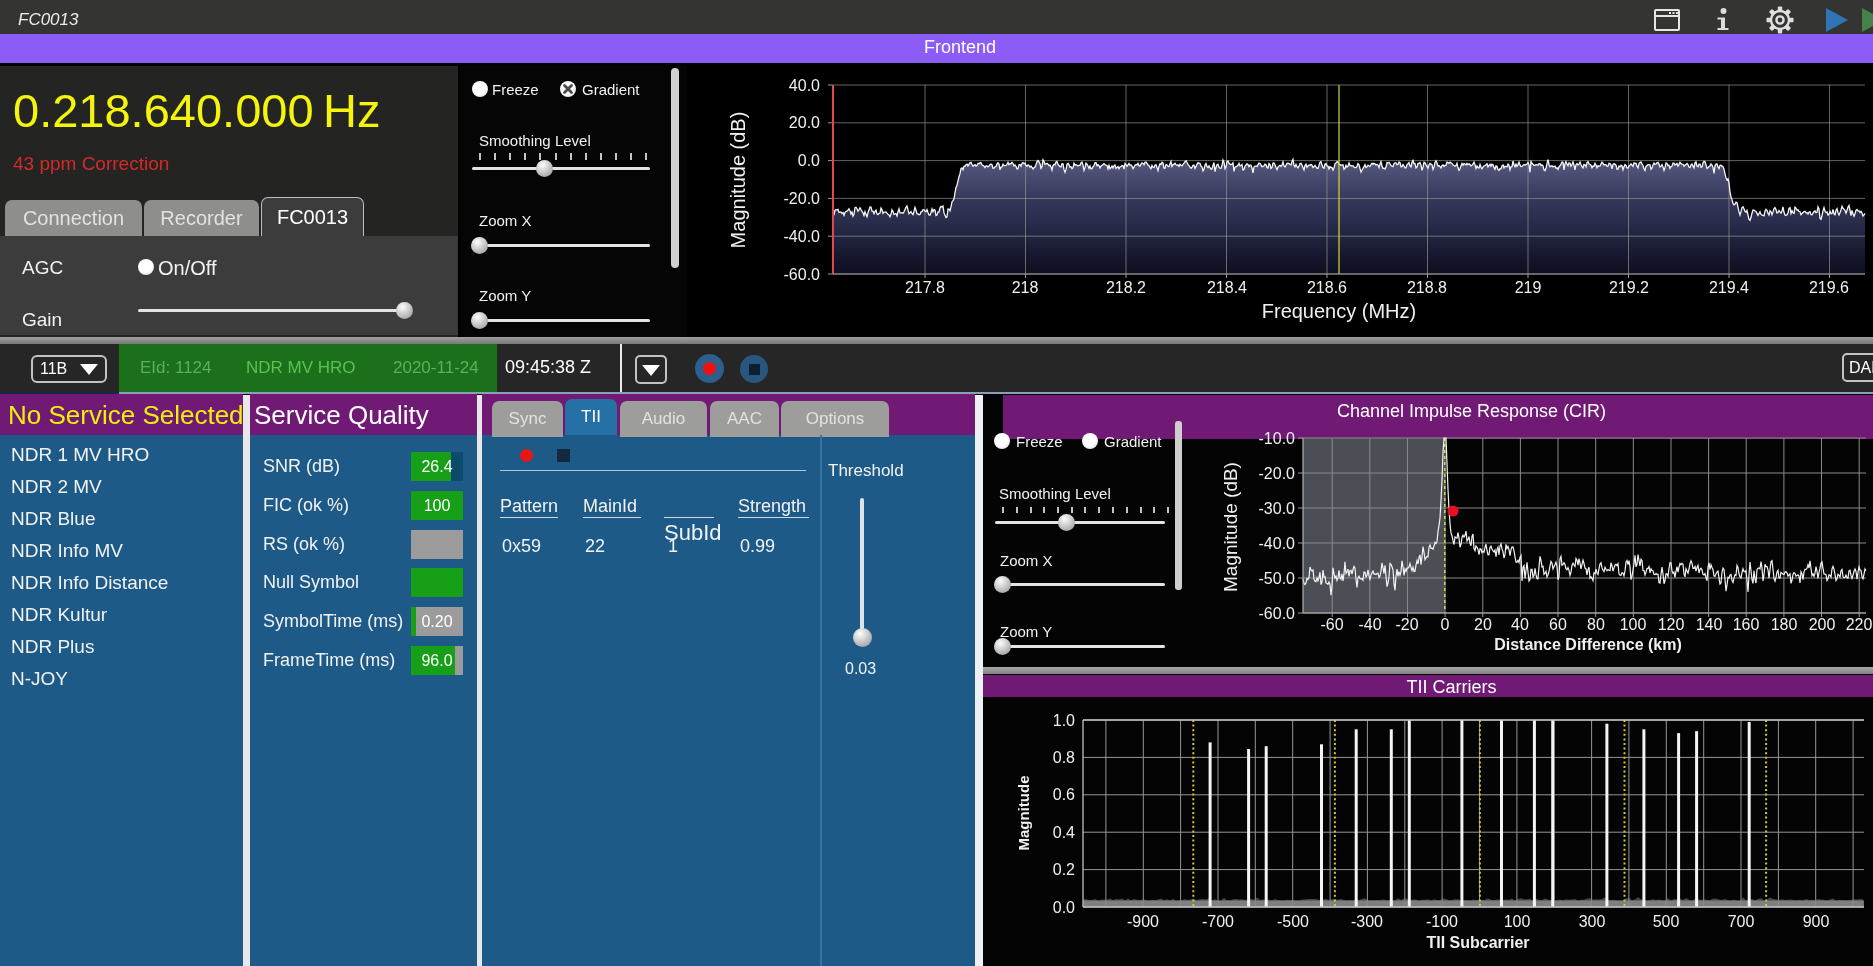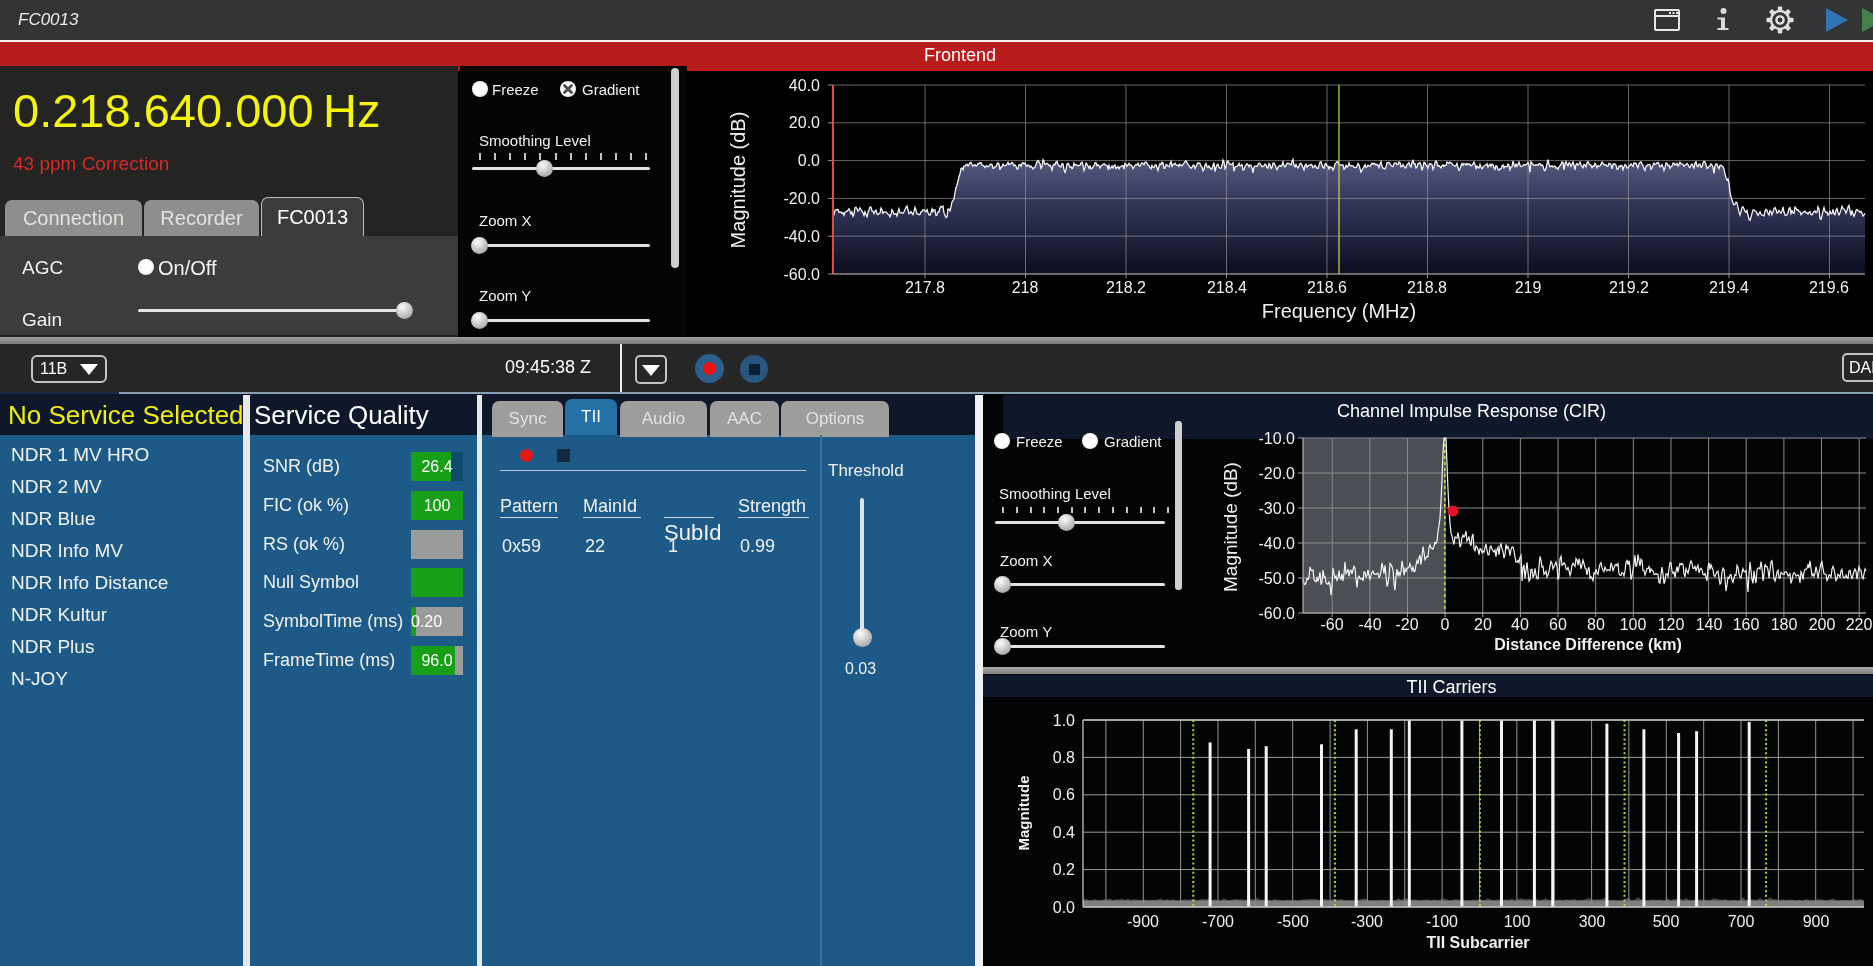--- a/index.html
+++ b/index.html
@@ -1,17 +1,17 @@
 <!DOCTYPE html>
 <html><head><meta charset="utf-8"><style>
 * { margin:0; padding:0; box-sizing:border-box; }
 html,body { width:1873px; height:966px; overflow:hidden; background:#000;
   font-family:"Liberation Sans", sans-serif; color:#fff; }
 .abs { position:absolute; }
-.navy { background:#0f172a; }
+.navy { background:#701a75; }
 .blue { background:#1d5a88; }
 .radio { position:absolute; width:16px; height:16px; border-radius:50%;
   background:radial-gradient(circle at 38% 32%, #ffffff 55%, #c9c9c9); }
 .ball { position:absolute; width:17px; height:17px; border-radius:50%;
   background:radial-gradient(circle at 38% 30%, #fdfdfd, #8e8e8e); }
 .groove { position:absolute; height:3px; background:#e3e3e3; border-radius:2px; }
 .tick { position:absolute; width:2px; height:7px; background:#c4c4c4; }
 .lbl { position:absolute; font-size:15px; color:#f2f2f2; white-space:nowrap; }
 .tab { position:absolute; border-radius:7px 7px 0 0; background:#9d9d9b;
   color:#e2e2e0; font-size:20px; text-align:center; }
@@ -49,21 +49,21 @@
       </g>
   </svg>
   <svg class="abs" style="left:1822px;top:6px" width="28" height="28">
       <polygon points="4,2 26,14 4,26" fill="#2f74b5"></polygon>
     </svg>
   <svg class="abs" style="left:1860px;top:6px" width="13" height="28">
       <polygon points="2,2 24,14 2,26" fill="#46804b"></polygon>
     </svg>
 </div>
 <div class="abs" style="left:0;top:40px;width:1873px;height:2px;background:#f2f2f2"></div>
-<div class="abs" style="left:0;top:42px;width:1873px;height:29px;background:#b91c1c">
+<div class="abs" style="left:0;top:34px;width:1873px;height:29px;background:#8b5cf6">
   <div class="abs" style="left:0;top:3px;width:1920px;text-align:center;font-size:18px">Frontend</div>
 </div>
 <div class="abs" style="left:0;top:66px;width:458px;height:271px;background:#242422"></div>
 <div class="abs" style="left:13px;top:83px;font-size:47px;color:#f4f40c">0.218.640.000 Hz</div>
 <div class="abs" style="left:13px;top:153px;font-size:19px;color:#d42a2a">43 ppm Correction</div>
 <div class="tab" style="left:5px;top:200px;width:137px;height:36px;line-height:36px;background:#8e8e8c">Connection</div>
 <div class="tab" style="left:144px;top:200px;width:115px;height:36px;line-height:36px;background:#8e8e8c">Recorder</div>
 <div class="tab" style="left:261px;top:197px;width:103px;height:40px;line-height:39px;background:#3c3c3c;color:#fff;border:1px solid #bdbdbd;border-bottom:none">FC0013</div>
 <div class="abs" style="left:0;top:236px;width:458px;height:99px;background:#3c3c3c">
   <div class="lbl" style="left:22px;top:21px;font-size:19px">AGC</div>
@@ -169,20 +169,25 @@
     <text x="1142" y="227" text-anchor="middle" font-size="16">219.6</text>
     <text x="58" y="114" text-anchor="middle" font-size="20" transform="rotate(-90 58 114)">Magnitude (dB)</text>
     <text x="652" y="252" text-anchor="middle" font-size="20">Frequency (MHz)</text>
   </svg>
 <div class="abs" style="left:0;top:337px;width:1873px;height:7px;background:linear-gradient(#a0a0a0,#787878)"></div>
 <div class="abs" style="left:0;top:344px;width:1873px;height:48px;background:#262626">
   <div class="abs" style="left:31px;top:11px;width:76px;height:28px;border:2px solid #c3c3c3;border-radius:6px">
     <div class="abs" style="left:7px;top:3px;font-size:16px">11B</div>
     <div class="abs" style="left:47px;top:7px;width:0;height:0;border-left:9px solid transparent;border-right:9px solid transparent;border-top:11px solid #fff"></div>
   </div>
+  <div class="abs" style="left:119px;top:0;width:378px;height:48px;background:#1c701c">
+    <div class="abs" style="left:21px;top:14px;font-size:17px;color:#57b357">EId: 1124</div>
+    <div class="abs" style="left:127px;top:14px;font-size:17px;color:#5ac34f">NDR MV HRO</div>
+    <div class="abs" style="left:274px;top:14px;font-size:17px;color:#57b357">2020-11-24</div>
+  </div>
   <div class="abs" style="left:505px;top:13px;font-size:18px">09:45:38 Z</div>
   <div class="abs" style="left:620px;top:0;width:2px;height:48px;background:#ececec"></div>
   <div class="abs" style="left:635px;top:11px;width:32px;height:29px;border:2px solid #c3c3c3;border-radius:5px">
     <div class="abs" style="left:5px;top:8px;width:0;height:0;border-left:9px solid transparent;border-right:9px solid transparent;border-top:11px solid #fff"></div>
   </div>
   <div class="abs" style="left:695px;top:10px;width:29px;height:29px;border-radius:50%;background:#2d5f8d">
     <div class="abs" style="left:8px;top:8px;width:13px;height:13px;border-radius:50%;background:#ee1111"></div>
   </div>
   <div class="abs" style="left:740px;top:11px;width:28px;height:28px;border-radius:50%;background:#29567e">
     <div class="abs" style="left:9px;top:9px;width:11px;height:11px;background:#0d1f33"></div>
@@ -222,21 +227,21 @@
   </div>
 <div class="lbl" style="left:263px;top:534px;font-size:18px">RS (ok %)</div>
 <div class="abs" style="left:411px;top:530px;width:52px;height:29px;background:#9b9b9b"></div>
 <div class="lbl" style="left:263px;top:572px;font-size:18px">Null Symbol</div>
 <div class="abs" style="left:411px;top:568px;width:52px;height:29px;background:#9b9b9b">
     <div class="abs" style="left:0;top:0;width:52px;height:29px;background:#17a017"></div>
   </div>
 <div class="lbl" style="left:263px;top:611px;font-size:18px">SymbolTime (ms)</div>
 <div class="abs" style="left:411px;top:607px;width:52px;height:29px;background:#9b9b9b">
     <div class="abs" style="left:0;top:0;width:5px;height:29px;background:#17a017"></div>
-    <div class="abs" style="left:0;top:0;width:52px;height:29px;font-size:16px;line-height:29px">0.20</div>
+    <div class="abs" style="left:0;top:0;width:52px;height:29px;font-size:16px;text-align:center;line-height:29px">0.20</div>
   </div>
 <div class="lbl" style="left:263px;top:650px;font-size:18px">FrameTime (ms)</div>
 <div class="abs" style="left:411px;top:646px;width:52px;height:29px;background:#9b9b9b">
     <div class="abs" style="left:0;top:0;width:44px;height:29px;background:#17a017"></div>
     <div class="abs" style="left:0;top:0;width:52px;height:29px;font-size:16px;text-align:center;line-height:29px">96.0</div>
   </div>
 <div class="abs" style="left:477px;top:395px;width:5px;height:571px;background:#e8e8e8"></div>
 <div class="navy abs" style="left:482px;top:394px;width:493px;height:41px"></div>
 <div class="blue abs" style="left:482px;top:435px;width:493px;height:531px"></div>
 <div class="tab" style="left:492px;top:401px;width:71px;height:36px;line-height:36px;font-size:17px">Sync</div>

